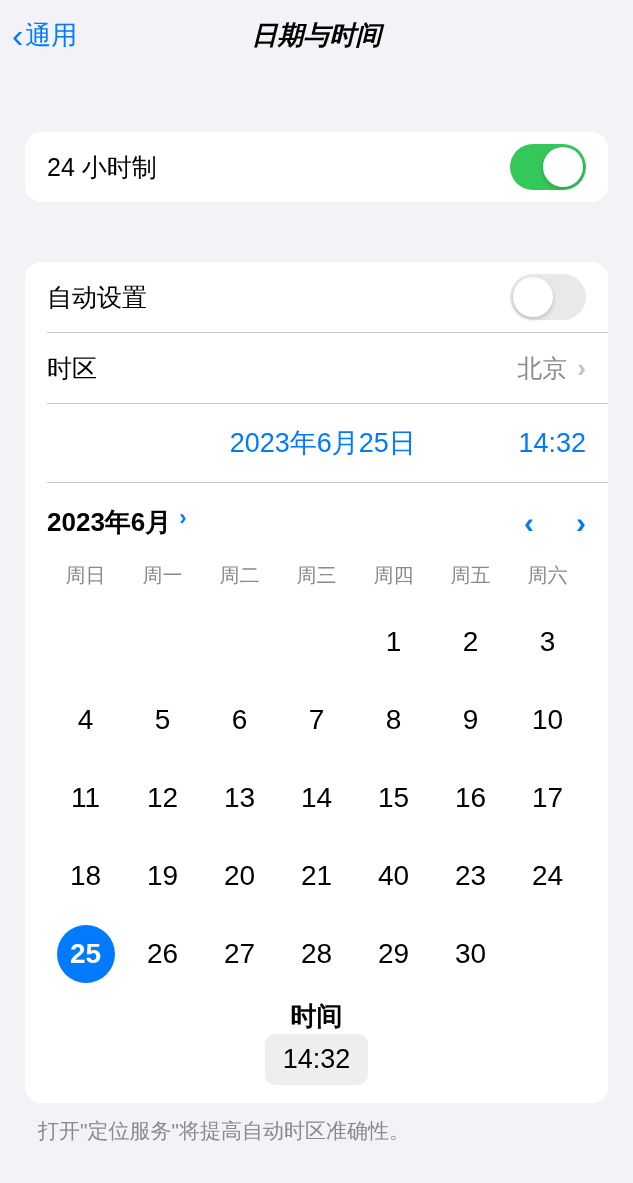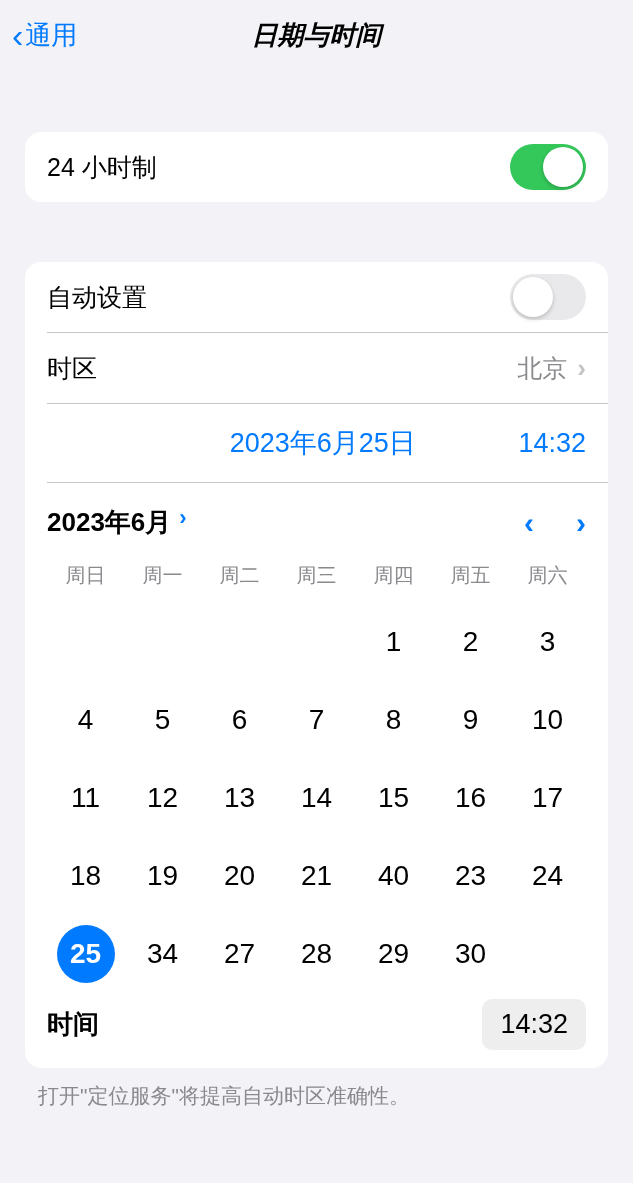--- a/index.html
+++ b/index.html
@@ -207,20 +207,21 @@
       z-index: 1;
       color: #fff;
       font-weight: 600;
     }
     .time-row {
       display: flex;
       align-items: center;
       justify-content: space-between;
       padding: 18px 0 0 0;
       font-size: 25px;
+      flex-direction: column;
     }
     .time-row-label {
       font-weight: 600;
       font-size: 26px;
     }
     .time-pill {
       background: #eeeeef;
       border-radius: 10px;
       padding: 10px 18px;
       font-size: 27px;
@@ -368,21 +369,21 @@
         <div class="day-cell">
           <span>23</span>
         </div>
         <div class="day-cell">
           <span>24</span>
         </div>
         <div class="day-cell selected">
           <span>25</span>
         </div>
         <div class="day-cell">
-          <span>34</span>
+          <span>26</span>
         </div>
         <div class="day-cell">
           <span>27</span>
         </div>
         <div class="day-cell">
           <span>28</span>
         </div>
         <div class="day-cell">
           <span>29</span>
         </div>

